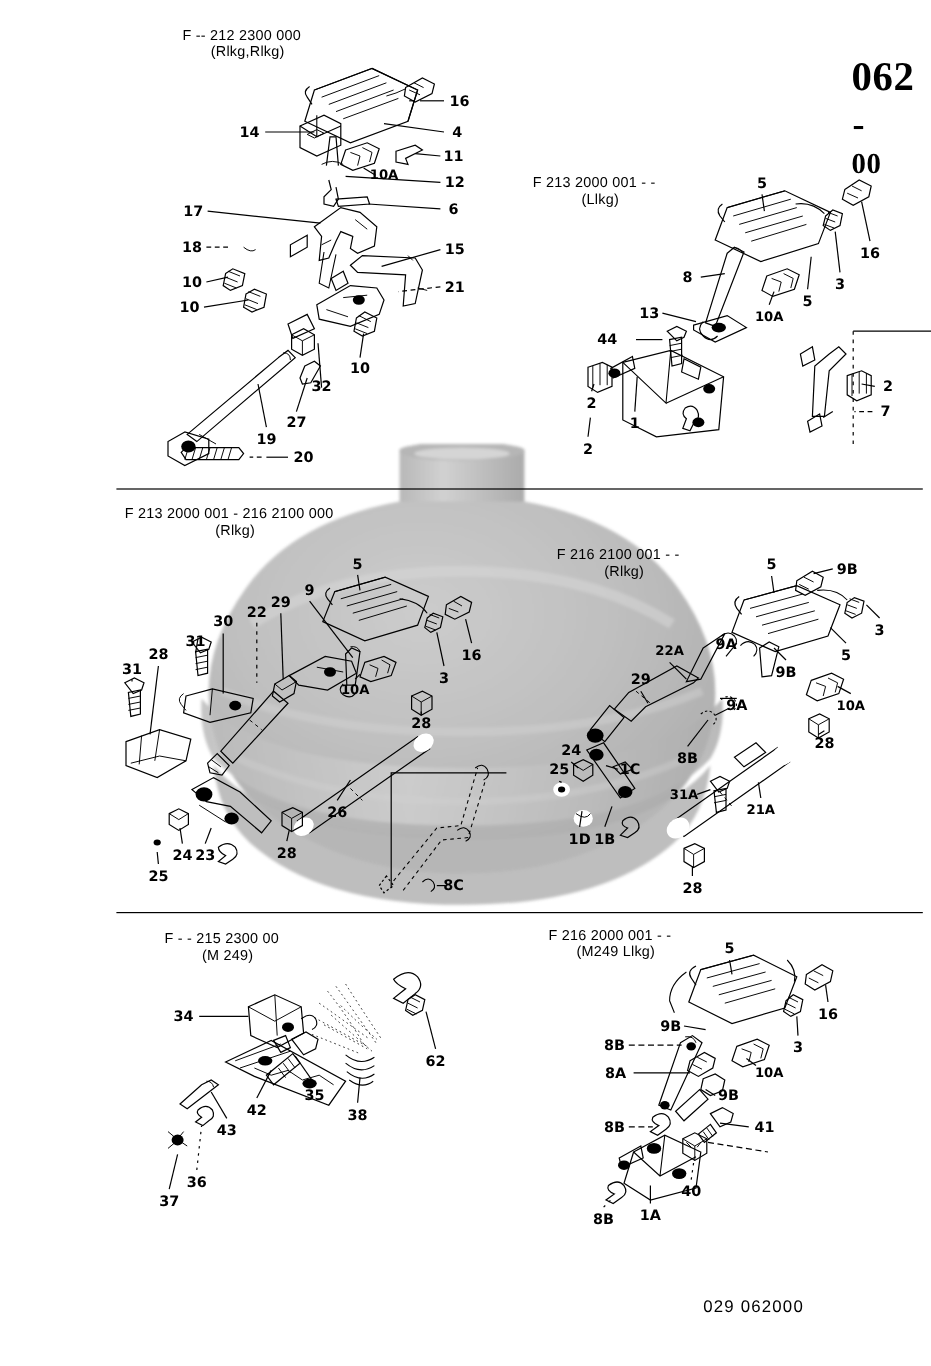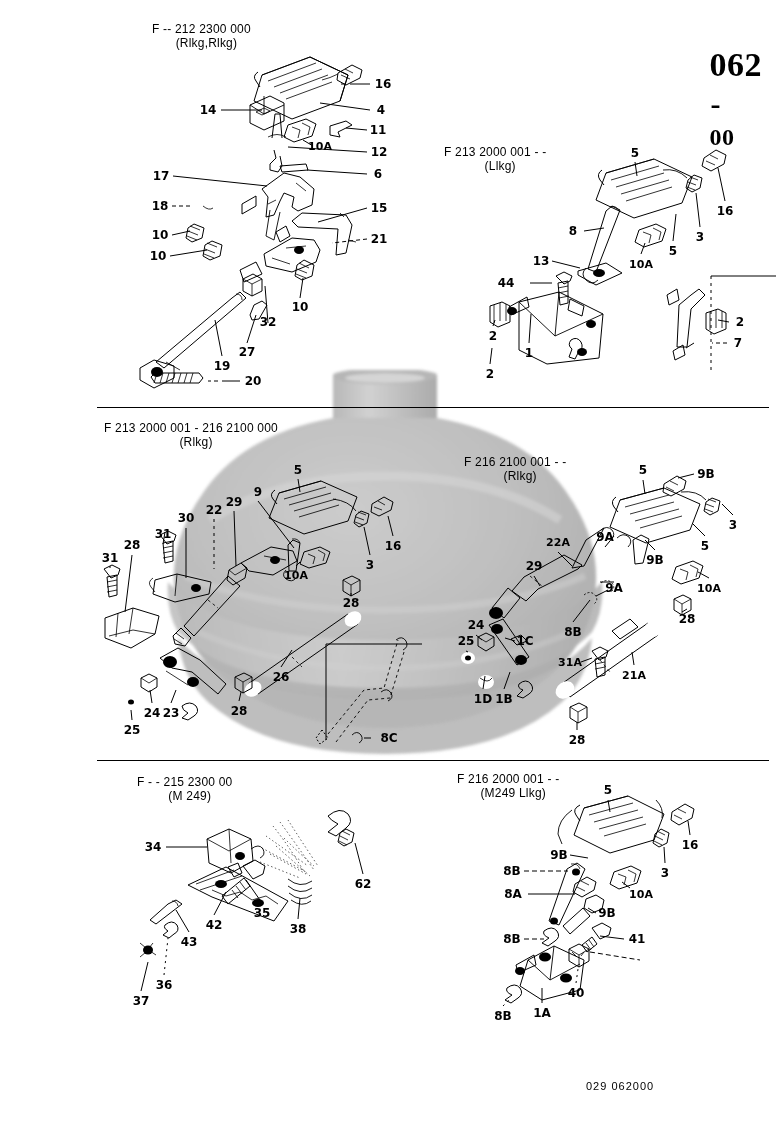--- a/index.html
+++ b/index.html
@@ -37,21 +37,21 @@
 
   
   svg.overlay{position:absolute;left:0;top:0;width:776px;height:1138px;pointer-events:none;}
   svg.overlay line,svg.overlay path,svg.overlay polyline{stroke:#000;fill:none;}
   #wm-wrap{position:absolute;left:150px;top:370px;width:470px;height:395px;
            opacity:.72;filter:blur(1.4px);}
 
   
   .footer{
     position:absolute;left:586px;top:1080px;
-    font-size:11px;letter-spacing:1px;white-space:nowrap;
+    font-size:14px;letter-spacing:1px;white-space:nowrap;
   }
 </style>
 </head>
 <body>
 
 <div id="sheet">
 
   <div id="wm-wrap">
     <svg width="470" height="395" viewBox="0 0 470 395">
       <defs>
@@ -768,21 +768,21 @@
       <div class="cn" style="left: 393px; top: 546px;">16</div>
       <div class="cn" style="left: 370px; top: 565px;">3</div>
       <div class="cn" style="left: 110px; top: 558px;">31</div>
       <div class="cn sm" style="left: 296px; top: 575px;">10A</div>
       <div class="cn" style="left: 351px; top: 603px;">28</div>
       <div class="cn" style="left: 281px; top: 677px;">26</div>
       <div class="cn" style="left: 152px; top: 713px;">24</div>
       <div class="cn" style="left: 171px; top: 713px;">23</div>
       <div class="cn" style="left: 239px; top: 711px;">28</div>
       <div class="cn" style="left: 132px; top: 730px;">25</div>
-      <div class="cn" style="left: 389px; top: 738px;">8C</div>
+      <div class="cn" style="left: 378px; top: 738px;">8C</div>
       <div class="cn" style="left: 643px; top: 470px;">5</div>
       <div class="cn" style="left: 706px; top: 474px;">9B</div>
       <div class="cn" style="left: 733px; top: 525px;">3</div>
       <div class="cn" style="left: 705px; top: 546px;">5</div>
       <div class="cn sm" style="left: 558px; top: 542px;">22A</div>
       <div class="cn" style="left: 605px; top: 537px;">9A</div>
       <div class="cn" style="left: 655px; top: 560px;">9B</div>
       <div class="cn" style="left: 534px; top: 566px;">29</div>
       <div class="cn sm" style="left: 709px; top: 588px;">10A</div>
       <div class="cn" style="left: 614px; top: 588px;">9A</div>

